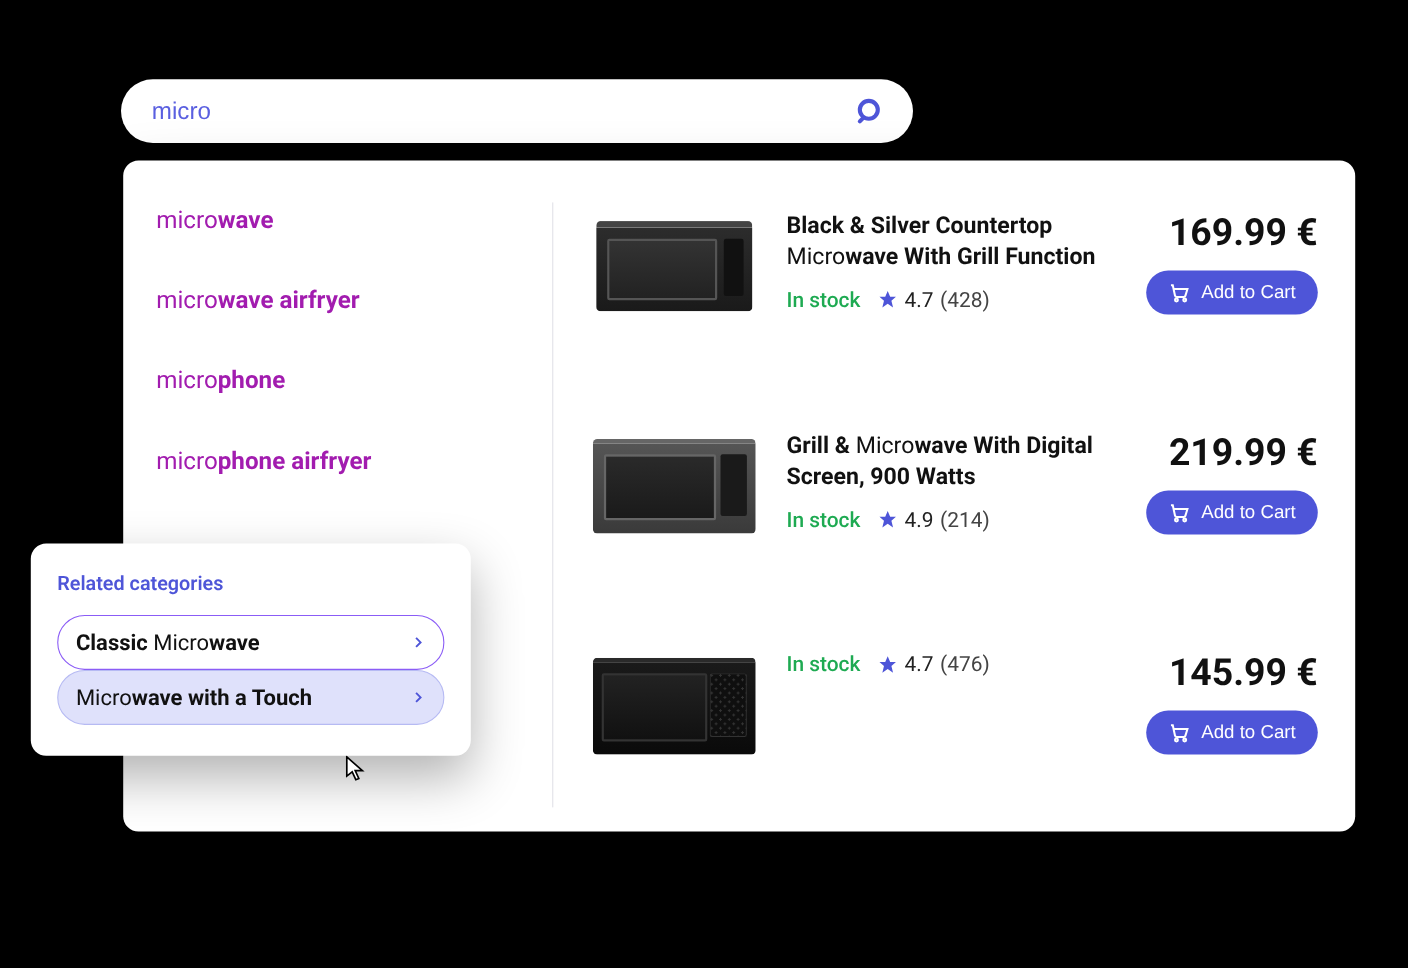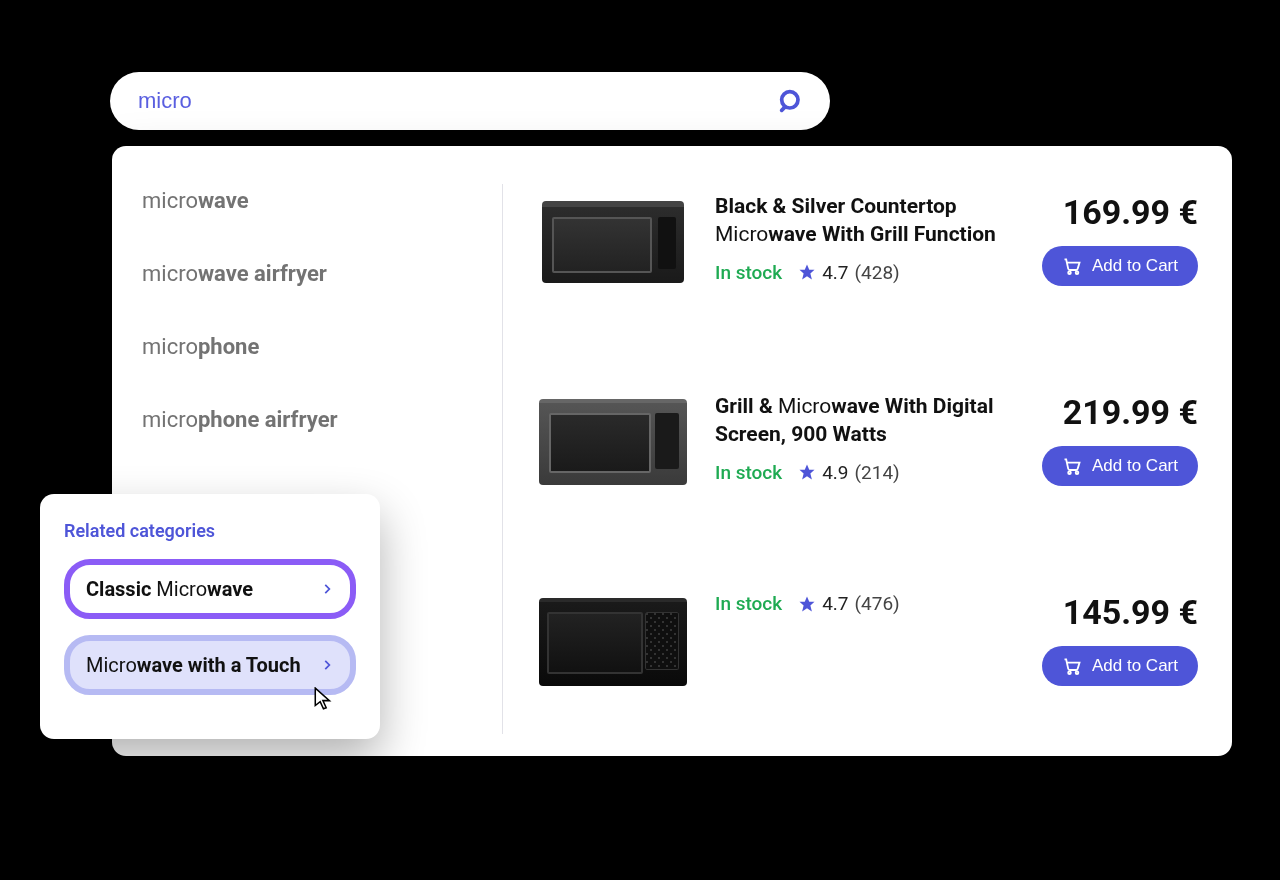--- a/index.html
+++ b/index.html
@@ -51,21 +51,21 @@
     padding: 28px 34px 28px 30px;
     display: flex;
   }
   .suggestions {
     width: 360px;
     padding-right: 20px;
   }
   .suggest-item {
     font-size: 22px;
     font-weight: 400;
-    color: #737373;
+    color: #a21caf;
     padding: 14px 0 34px 0;
     cursor: pointer;
   }
   .suggest-item .hl { font-weight: 700; }
   .divider {
     width: 1px;
     background: #e2e2e8;
     margin-right: 36px;
     height: 550px;
     align-self: flex-start;
@@ -194,43 +194,42 @@
     font-size: 17px;
     font-weight: 500;
     display: flex;
     align-items: flex-start;
     gap: 10px;
     cursor: pointer;
   }
   .related-panel {
     position: absolute;
     top: 494px;
-    left: 40px;
-    width: 340px;
+    left: 28px;
+    width: 400px;
     background: #fff;
     border-radius: 14px;
     box-shadow: 0 20px 46px rgba(0,0,0,0.30);
     padding: 26px 24px 28px 24px;
   }
   .related-title {
     color: #4e55d8;
     font-size: 18px;
     font-weight: 600;
     margin-bottom: 18px;
   }
   .cat-pill {
-    border: 6px solid #8b5cf6;
+    border: 1px solid #8b5cf6;
     border-radius: 26px;
     padding: 12px 16px;
     font-size: 20px;
     color: #111;
     display: flex;
     align-items: center;
     justify-content: space-between;
-    margin-bottom: 16px;
     cursor: pointer;
     background:#fff;
   }
   .cat-pill.hover {
     background: #dfe1fb;
     border-color: #b6baf3;
   }
   .cat-pill .nhl { font-weight: 400; }
   .cat-pill b { font-weight: 700; }
   .cursor {

